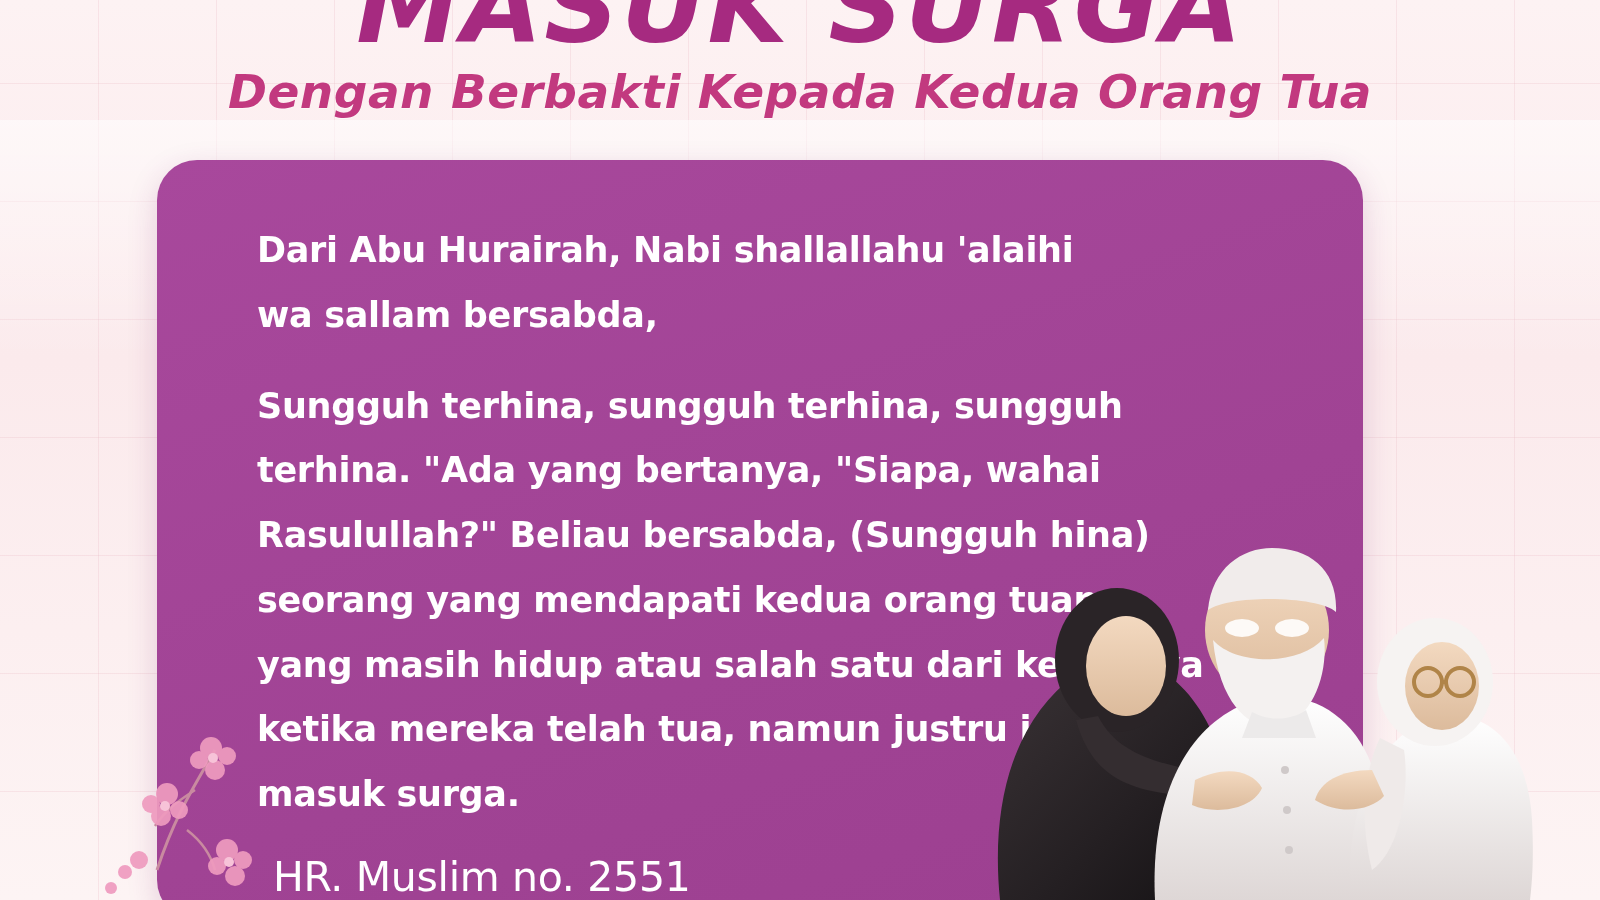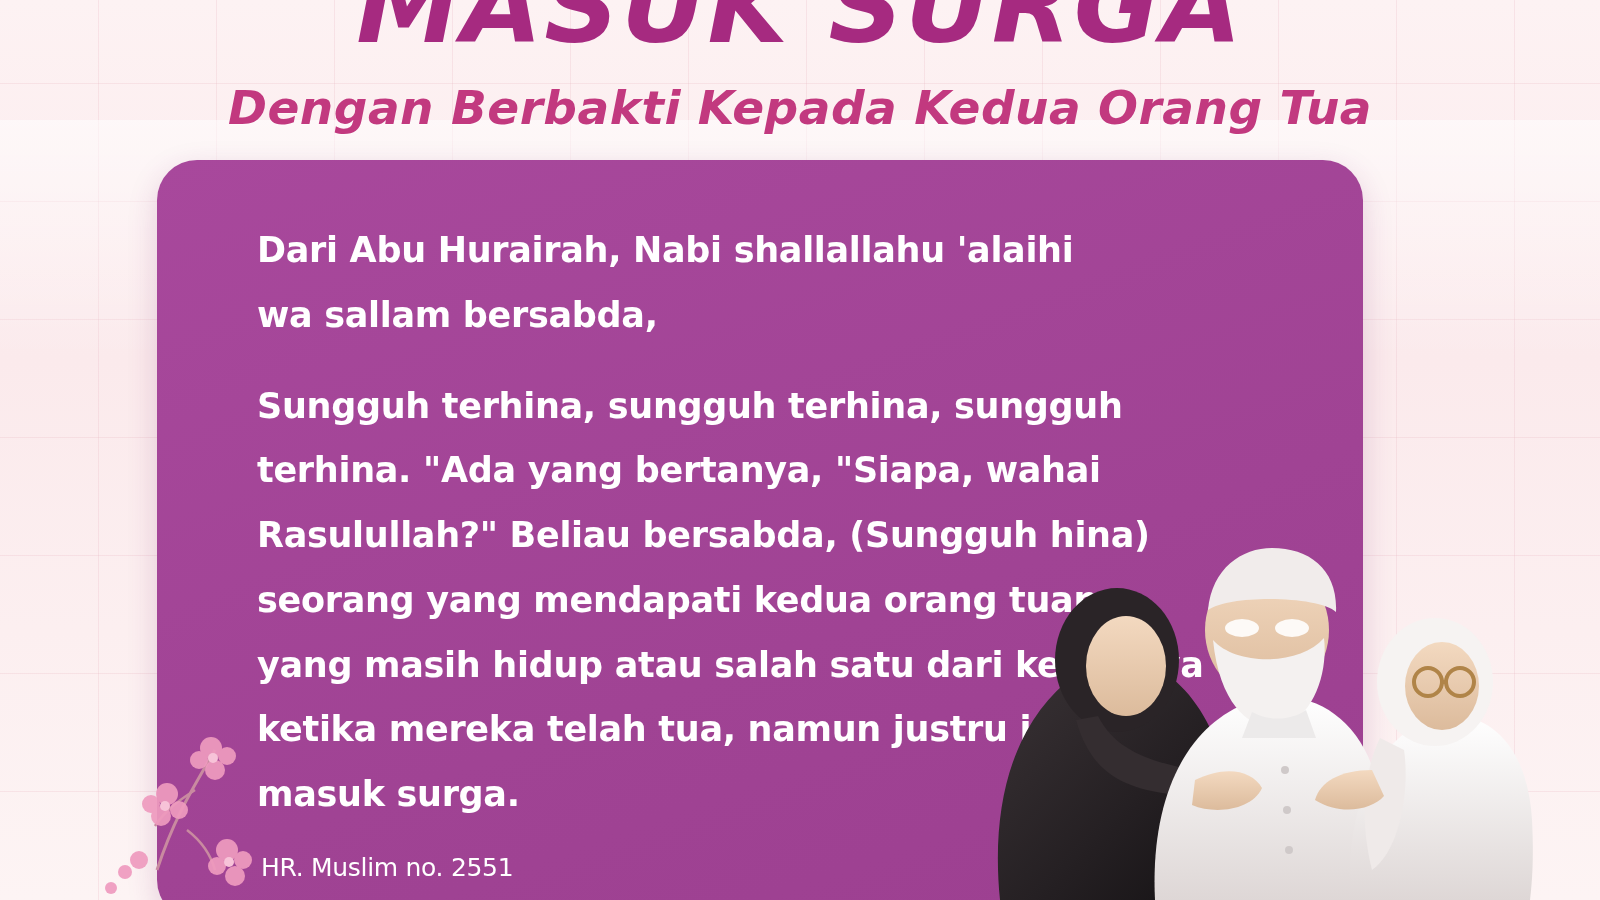--- a/index.html
+++ b/index.html
@@ -54,21 +54,21 @@
     font-weight: bold;
     font-style: italic;
     font-size: 104px;
     letter-spacing: 2px;
     color: #a62a80;
     line-height: 1;
     white-space: nowrap;
     overflow: hidden;
   }
   .title-sub {
-    margin-top: 24px;
+    margin-top: 8px;
     font-family: "DejaVu Sans", sans-serif;
     font-weight: bold;
     font-style: italic;
     font-size: 47px;
     color: #c2397f;
     line-height: 1.1;
     letter-spacing: 0.5px;
     text-shadow: 0 1px 0 rgba(255,255,255,0.5);
   }
 
@@ -99,23 +99,23 @@
     letter-spacing: -0.3px;
     margin: 0 0 26px 0;
     font-weight: 700;
   }
   .q-para.wide {
     width: 830px;
   }
   .q-source {
     color: #ffffff;
     font-family: "DejaVu Sans", sans-serif;
-    font-size: 25px;
+    font-size: 41px;
     letter-spacing: -0.3px;
-    margin: 4px;
+    margin: 16px;
   }
 
   
   .family {
     position: absolute;
     right: 60px;
     bottom: 0;
     width: 560px;
     height: 430px;
     z-index: 6;

